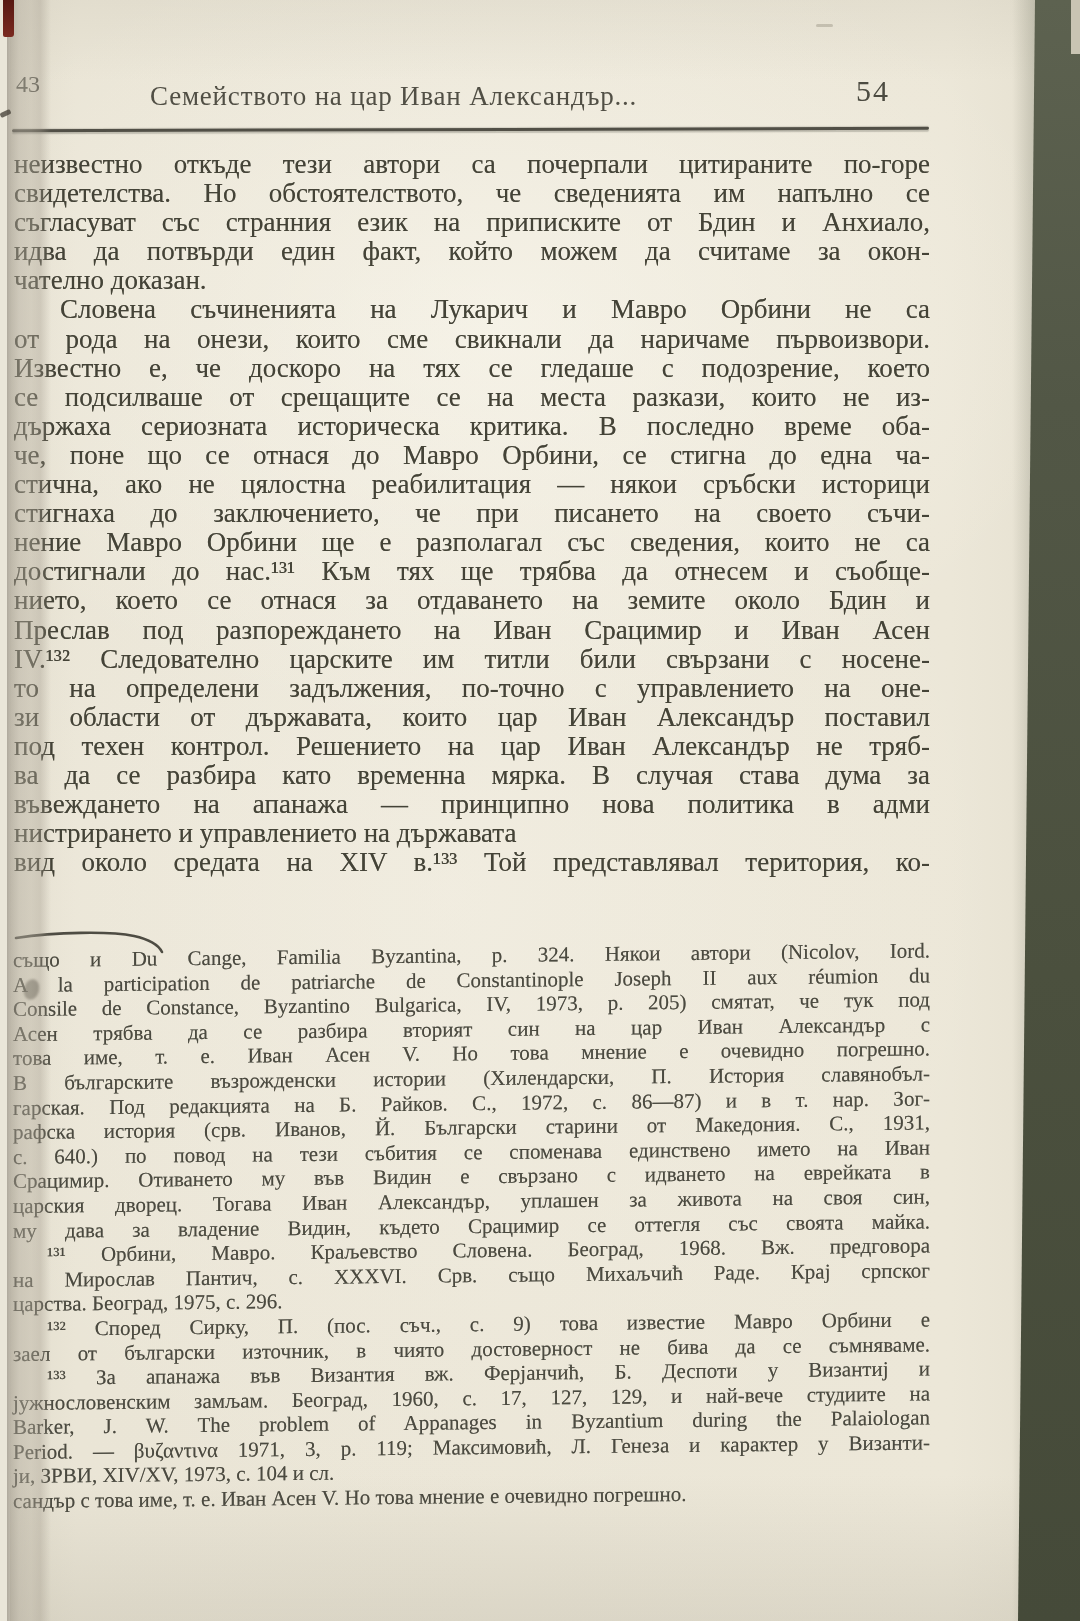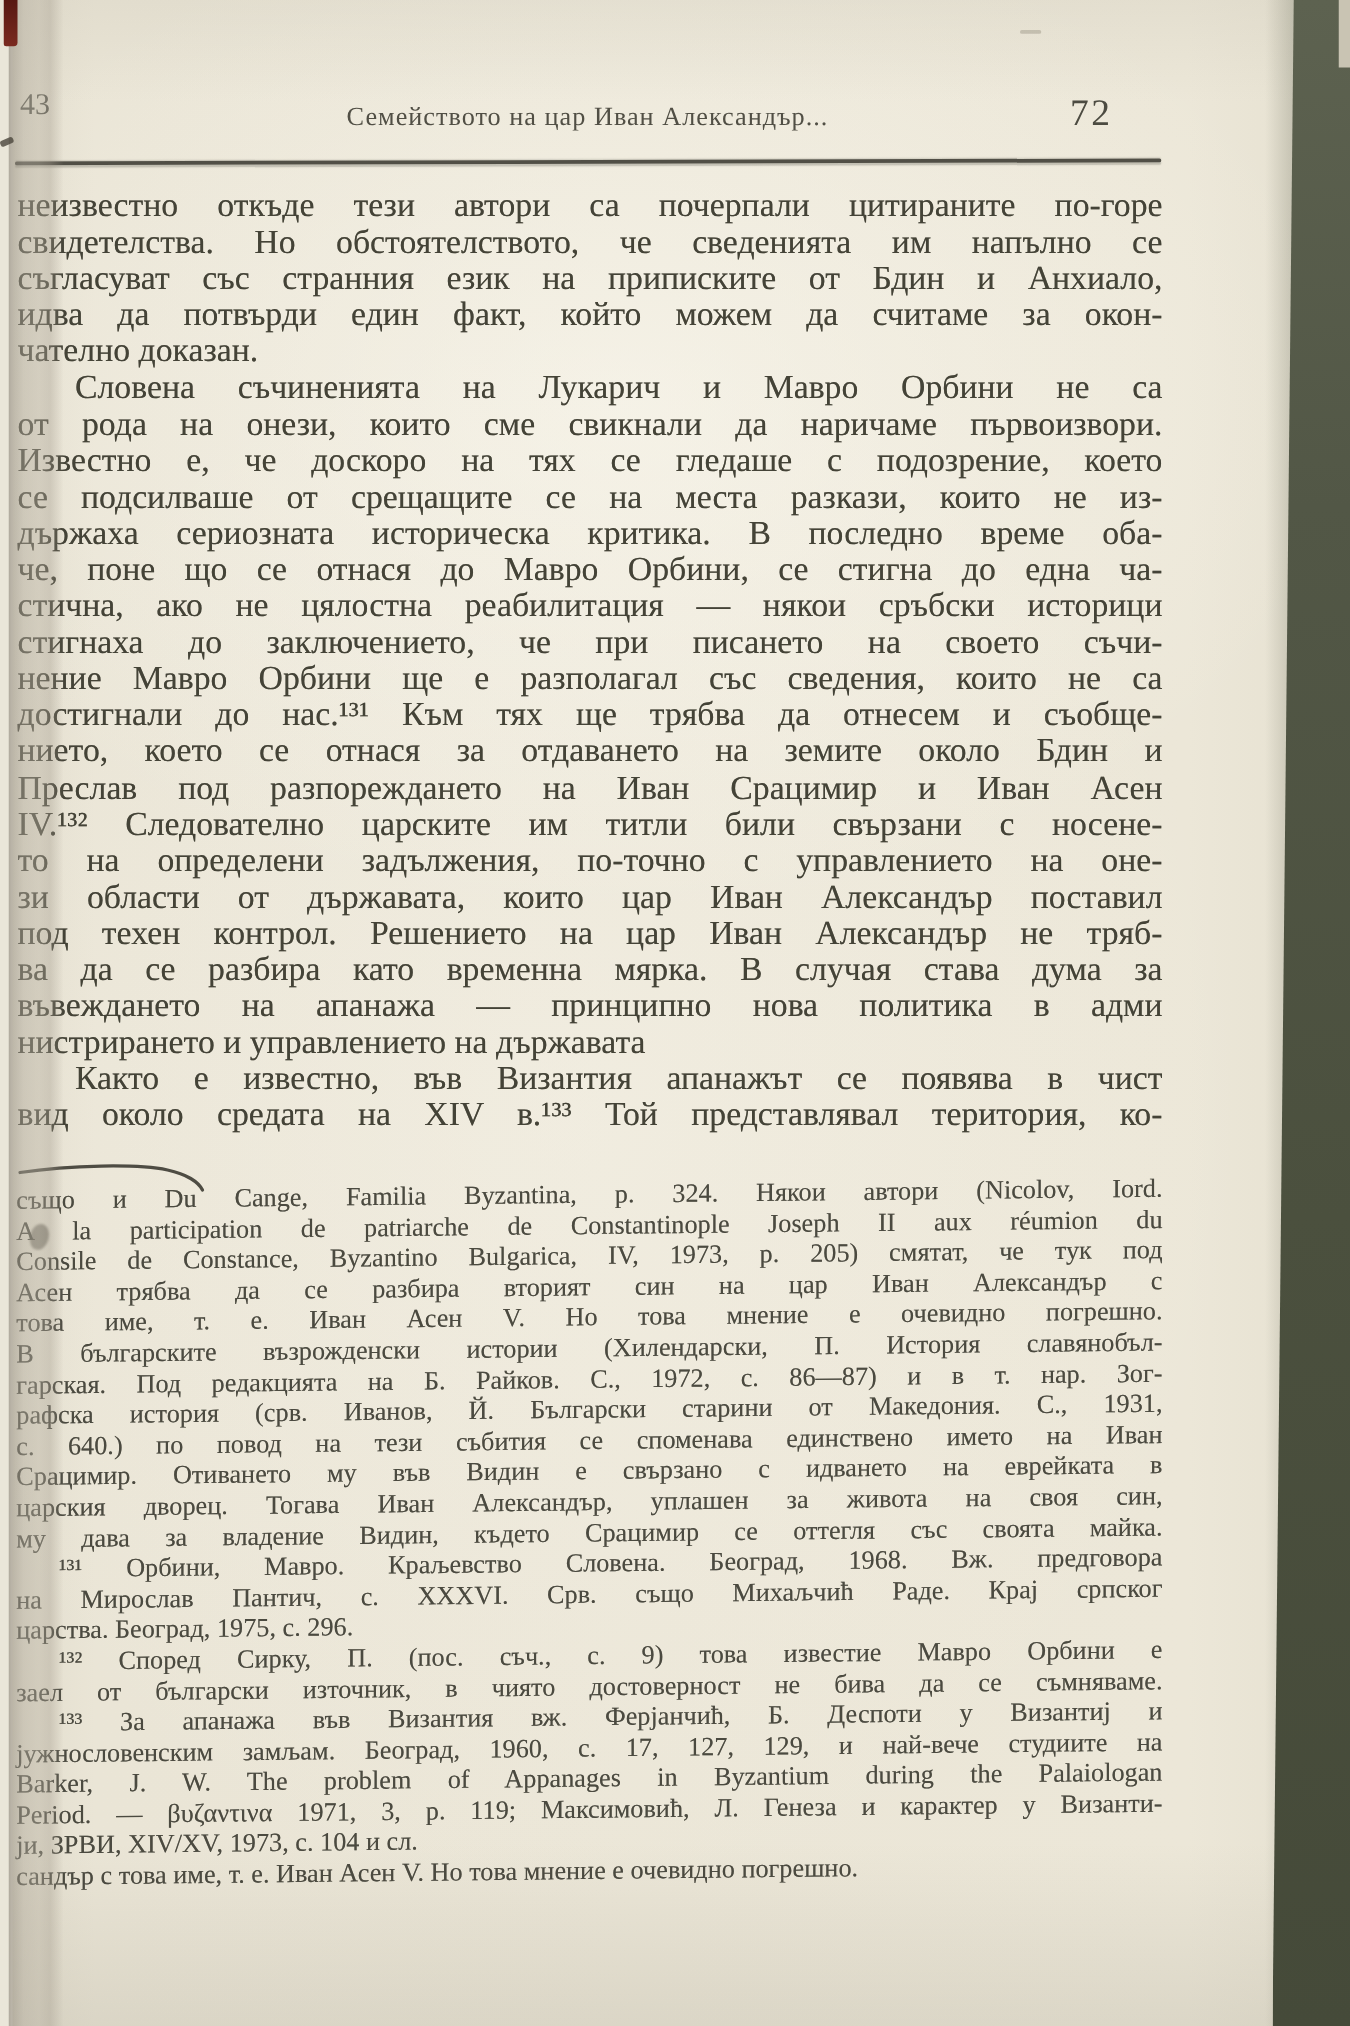--- a/index.html
+++ b/index.html
@@ -36,22 +36,22 @@
   .red-mark{position:absolute;left:3px;top:0;width:11px;height:37px;z-index:30;
     background:linear-gradient(180deg,#571812,#7a2a20);border-radius:0 0 3px 2px;}
   .edge-dash{position:absolute;left:0;top:111px;width:11px;height:5px;z-index:31;
     background:rgba(75,70,60,.8);transform:rotate(-24deg);border-radius:2px;}
   .faint-mark{position:absolute;left:816px;top:24px;width:17px;height:3px;
     background:rgba(115,110,94,.3);border-radius:2px;z-index:5;}
   .smudge{position:absolute;left:24px;top:979px;width:15px;height:21px;z-index:7;
     background:rgba(62,57,48,.5);border-radius:50%;transform:rotate(14deg);filter:blur(1px);}
   
   .corner-num{position:absolute;left:16px;top:71px;font-size:24px;color:#57564c;z-index:8;}
-  .running-title{position:absolute;left:150px;top:81px;width:640px;text-align:center;
-    font-size:21px;letter-spacing:.8px;color:#514f45;z-index:8;}
+  .running-title{position:absolute;left:150px;top:81px;width:640px;
+    font-size:27px;letter-spacing:.8px;color:#514f45;z-index:8;}
   .page-num{position:absolute;left:856px;top:74px;font-size:30px;letter-spacing:2px;color:#4c4b41;z-index:8;}
   .header-rule{position:absolute;left:12px;top:128px;width:917px;height:3px;z-index:8;
     background:#514f46;border-radius:2px;transform:rotate(-.15deg);
     box-shadow:0 2px 1px rgba(90,88,78,.30), 0 -1px 1px rgba(90,88,78,.18);}
   
   .body-text{position:absolute;left:14px;top:150px;width:916px;z-index:9;
     font-size:27px;line-height:29.1px;color:#444337;
     text-shadow:0 0 .5px rgba(64,62,52,.55);}
   .footnotes{position:absolute;left:13px;top:948px;width:917px;z-index:9;
     font-size:21px;line-height:24.6px;color:#4b4a40;
@@ -70,21 +70,21 @@
 <div class="page">
 
   <div class="band"></div>
   <div class="band-soft"></div>
   <div class="band-sliver"></div>
 
   <div class="faint-mark"></div>
 
   <div class="corner-num">43</div>
   <div class="running-title">Семейството на цар Иван Александър...</div>
-  <div class="page-num">72</div>
+  <div class="page-num">54</div>
   <div class="header-rule"></div>
 
   <div class="body-text">
     <div class="para">
         <div class="tline">неизвестно откъде тези автори са почерпали цитираните по-горе</div>
         <div class="tline">свидетелства. Но обстоятелството, че сведенията им напълно се</div>
         <div class="tline">съгласуват със странния език на приписките от Бдин и Анхиало,</div>
         <div class="tline">идва да потвърди един факт, който можем да считаме за окон-</div>
         <div class="tline short">чателно доказан.</div>
       </div>
@@ -103,21 +103,20 @@
         <div class="tline">Преслав под разпореждането на Иван Срацимир и Иван Асен</div>
         <div class="tline">IV.¹³² Следователно царските им титли били свързани с носене-</div>
         <div class="tline">то на определени задължения, по-точно с управлението на оне-</div>
         <div class="tline">зи области от държавата, които цар Иван Александър поставил</div>
         <div class="tline">под техен контрол. Решението на цар Иван Александър не тряб-</div>
         <div class="tline">ва да се разбира като временна мярка. В случая става дума за</div>
         <div class="tline">въвеждането на апанажа — принципно нова политика в адми</div>
         <div class="tline short">нистрирането и управлението на държавата</div>
       </div>
     <div class="para">
-        <div class="tline ind">Както е известно, във Византия апанажът се появява в чист</div>
         <div class="tline">вид около средата на XIV в.¹³³ Той представлявал територия, ко-</div>
       </div>
   </div>
 
   <svg class="fn-sep" width="152" height="28" viewBox="0 0 152 28">
     <path d="M2 10 C 42 4, 96 3, 120 8 C 136 11.5, 145 18, 148 24" fill="none" stroke="#4e4c43" stroke-width="2.6" stroke-linecap="round"></path>
   </svg>
 
   <div class="smudge"></div>
 

